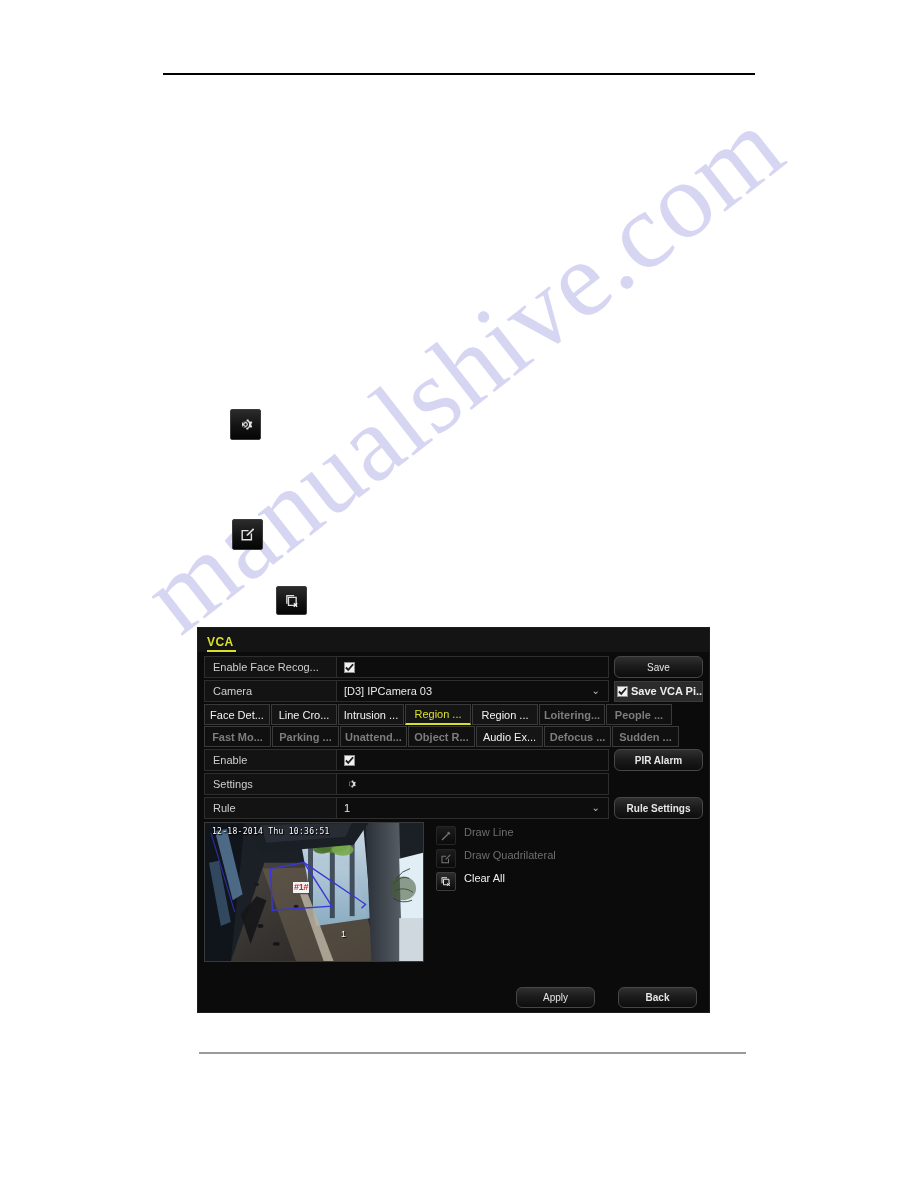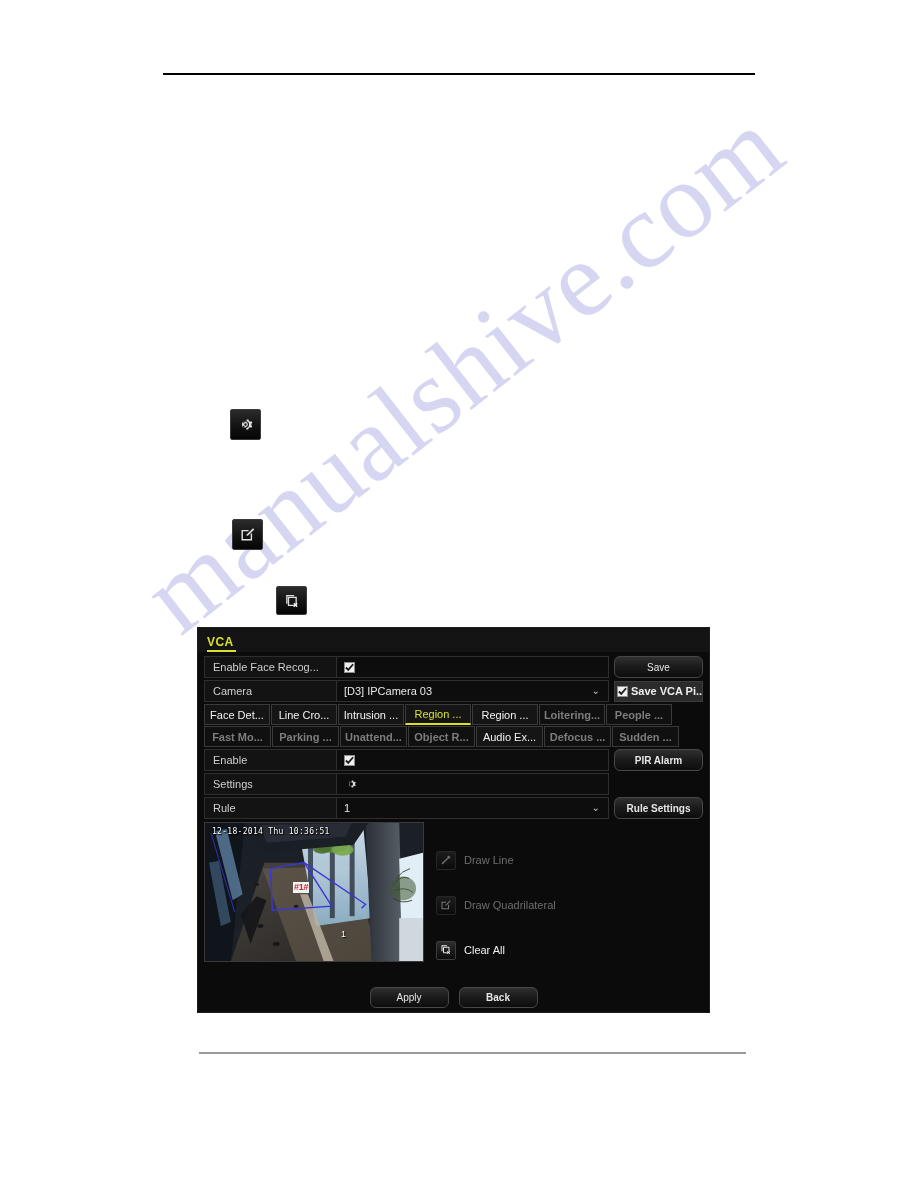--- a/index.html
+++ b/index.html
@@ -295,25 +295,23 @@
     font-size: 9px;
     text-shadow: 1px 1px 1px #000;
   }
 
   .tools {
     margin-left: 12px;
     padding-top: 4px;
   }
   .tool {
     display: flex;
-    align-items: center;
     height: 22px;
     margin-bottom: 1px;
     cursor: pointer;
-    margin-top: 23px;
   }
   .tool-ico {
     width: 18px;
     height: 17px;
     background: linear-gradient(180deg, #2d2d2d 0%, #181818 60%, #0c0c0c 100%);
     border: 1px solid #3d3d3d;
     border-radius: 2px;
     display: flex;
     align-items: center;
     justify-content: center;
@@ -327,22 +325,23 @@
   .tool.disabled .tool-label { color: #6e6e6e; }
   .tool.disabled .tool-ico { opacity: 0.55; }
 
   
   .vca-footer {
     position: absolute;
     left: 0;
     bottom: 6px;
     width: 100%;
     display: flex;
-    justify-content: center;
-    gap: 10px;
+    justify-content: flex-end;
+    gap: 23px;
+    padding-right: 12px;
     box-sizing: border-box;
   }
   .vca-footer .btn { width: 79px; height: 21px; }
 </style>
 </head>
 <body>
 
 <div class="page-rule-top"></div>
 <div class="page-rule-bottom"></div>
 

